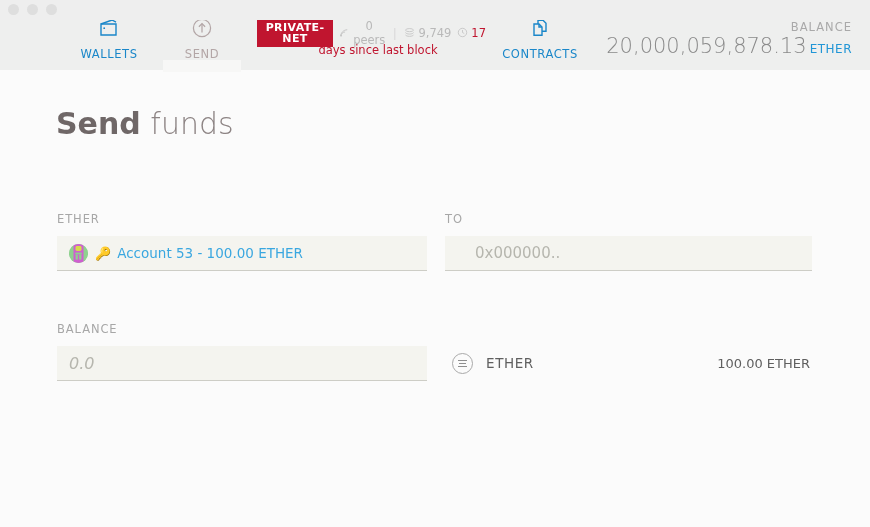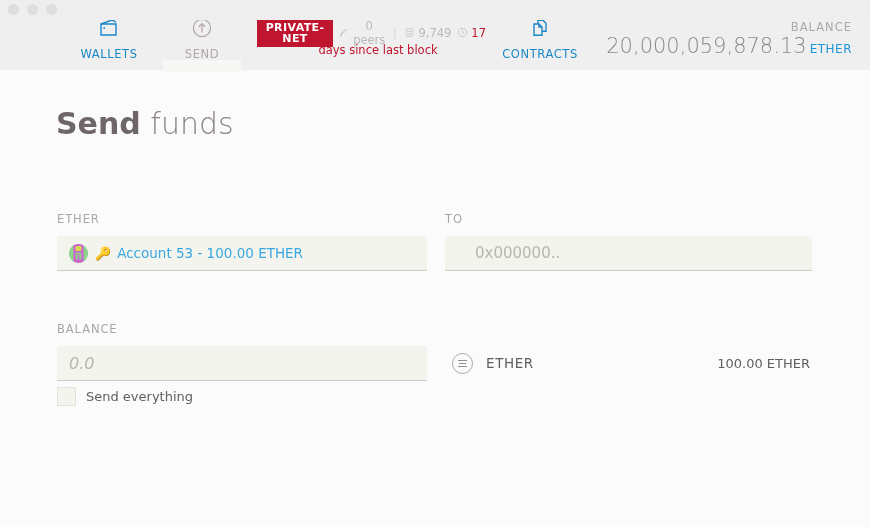--- a/index.html
+++ b/index.html
@@ -464,24 +464,20 @@
     <div class="field-label lbl-to">TO</div>
     <div class="input-box box-to">
       <span class="input-placeholder">0x000000..</span>
     </div>
 
     <div class="field-label lbl-amount">BALANCE</div>
     <div class="input-box box-amount">
       <span class="input-placeholder">0.0</span>
     </div>
 
-    <div class="checkbox-row">
-      <span class="checkbox"></span>
-      <span class="checkbox-label">Send everything</span>
-    </div>
 
 
     <div class="token-row">
       <span class="token-ico">
         <i></i>
           <i></i>
           <i></i>
       </span>
       <span class="token-name">ETHER</span>
       <span class="token-amount">100.00 ETHER</span>

